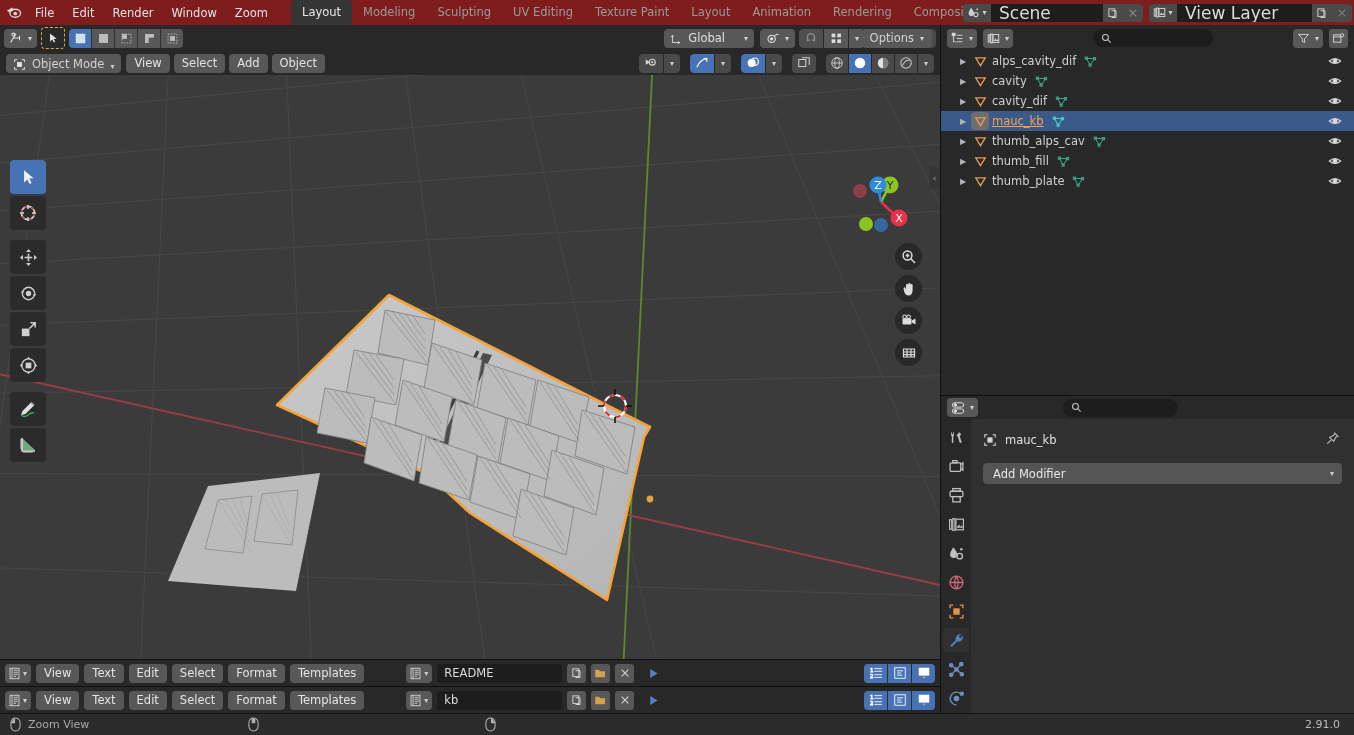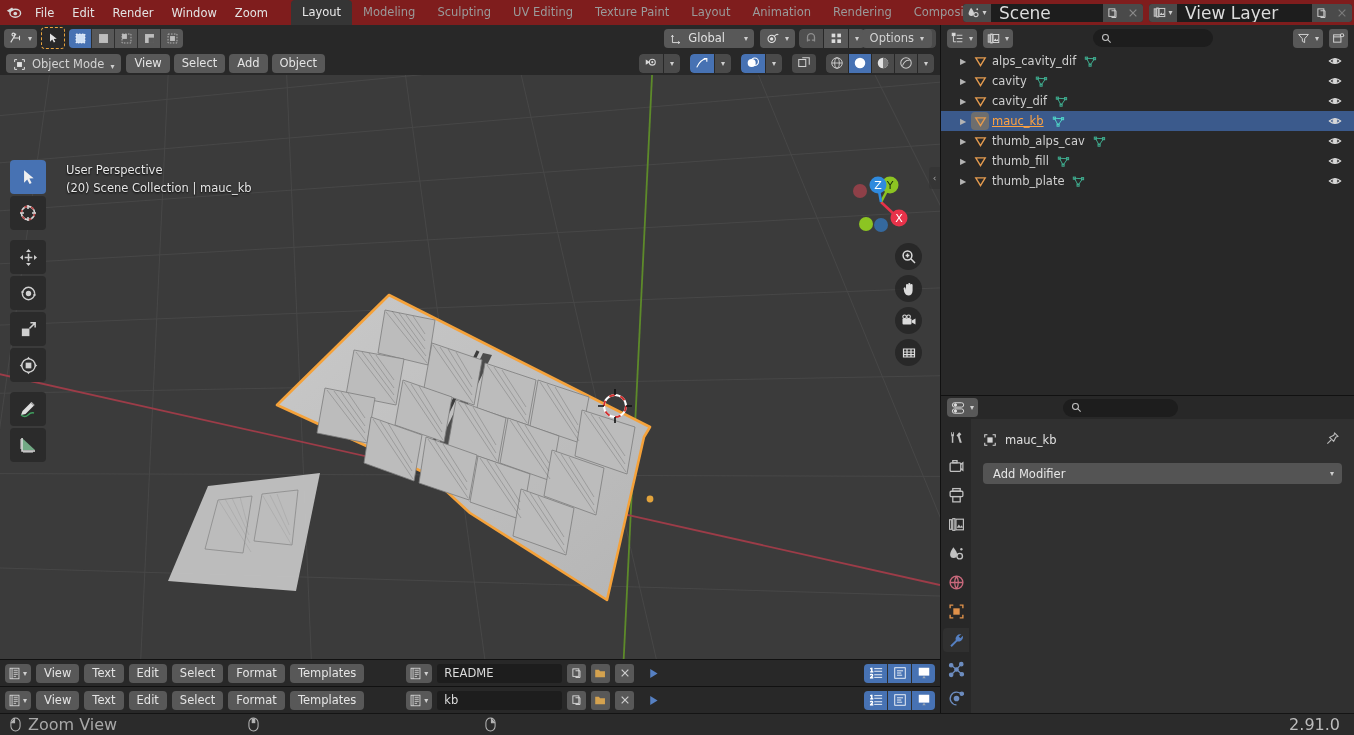--- a/index.html
+++ b/index.html
@@ -84,21 +84,21 @@
   .prop-tabs { width:30px; background:#282828; padding-top:6px; display:flex; flex-direction:column; align-items:center; gap:5px;}
   .ptab { width:26px; height:24px; border-radius:4px 0 0 4px; display:flex; align-items:center; justify-content:center;}
   .ptab.active { background:#303030; }
   .prop-content { flex:1; padding:10px 12px; }
   .prop-breadcrumb { display:flex; align-items:center; gap:8px; height:22px; font-size:11.5px; color:#e0e0e0; position:relative;}
   .pin { position:absolute; right:2px; top:2px; }
   .add-mod { margin-top:12px; height:21px; background:#545454; border-radius:4px; display:flex; align-items:center; padding:0 10px; font-size:11.5px; color:#e6e6e6; position:relative;}
   .add-mod .caret { position:absolute; right:8px; }
 
   
-  .status { flex:0 0 22px; height:22px; background:#2b2b2b; display:flex; align-items:center; padding:0 10px; font-size:16px; color:#a8a8a8; border-top:1px solid #141414; position:relative;}
+  .status { flex:0 0 22px; height:22px; background:#2b2b2b; display:flex; align-items:center; padding:0 10px; font-size:11px; color:#a8a8a8; border-top:1px solid #141414; position:relative;}
   .st-item { display:flex; align-items:center; gap:6px; }
   .st-version { position:absolute; right:14px; color:#bdbdbd;}
   svg { display:block; }
 </style>
 </head>
 <body>
 
 <div class="app">
 
   <div class="topbar">
@@ -477,24 +477,20 @@
             </g>
           </g>
 
           <g transform="translate(615,331)">
             <circle r="11" fill="none" stroke="#fff" stroke-width="2"></circle>
             <circle r="11" fill="none" stroke="#d13030" stroke-width="2" stroke-dasharray="5.7 5.7"></circle>
             <path d="M0 -17 v6 M0 11 v6 M-17 0 h6 M11 0 h6" stroke="#111" stroke-width="1.6"></path>
           </g>
         </svg>
 
-        <div class="vp-info">
-          <div>User Perspective</div>
-          <div>(20) Scene Collection | mauc_kb</div>
-        </div>
 
         <div class="toolbar-left">
           <div class="tool-btn active">
             <svg width="18" height="18" viewBox="0 0 16 16">
                 <path d="M4.5 2 L4.5 13 L7.3 10.2 L9.4 14.2 L11.2 13.3 L9.2 9.4 L13 9.2 Z" fill="#f0f0f0"></path>
               </svg>
           </div>
           <div class="tool-btn">
             <svg width="20" height="20" viewBox="0 0 20 20">
                 <circle cx="10" cy="10" r="6.6" fill="none" stroke="#d8d8d8" stroke-width="1.6"></circle>

